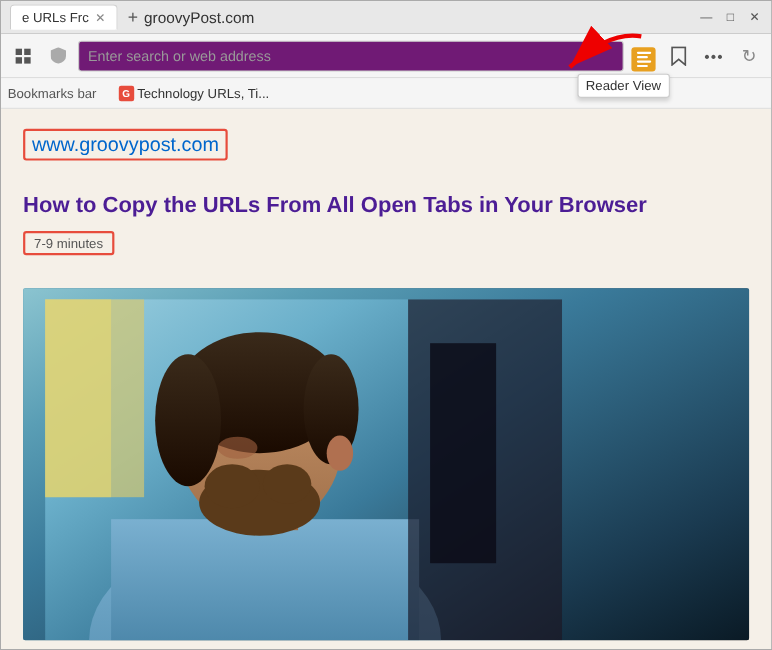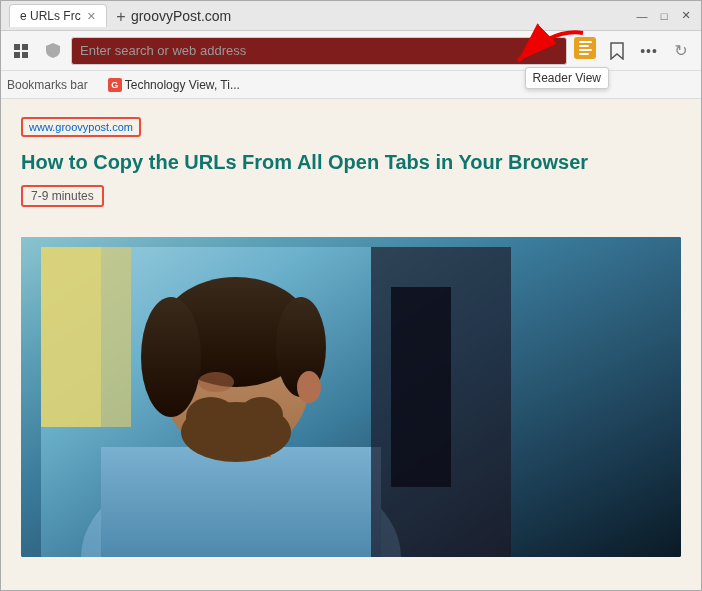--- a/index.html
+++ b/index.html
@@ -14,43 +14,43 @@
     .tab { display: flex; align-items: center; background: #fff; border: 1px solid #ccc; border-bottom: none; border-radius: 4px 4px 0 0; padding: 4px 10px; font-size: 12px; color: #333; max-width: 160px; }
     .tab-close { margin-left: 6px; cursor: pointer; color: #888; font-size: 11px; }
     .new-tab-btn { width: 20px; height: 20px; display: flex; align-items: center; justify-content: center; font-size: 16px; color: #555; cursor: pointer; }
     .title-bar-center { font-size: 14px; color: #333; font-weight: 500; flex: 1; text-align: left; }
     .title-bar-right { display: flex; align-items: center; gap: 8px; }
     .win-btn { width: 14px; height: 14px; display: flex; align-items: center; justify-content: center; font-size: 11px; color: #555; cursor: pointer; }
 
     
     .nav-bar { height: 40px; background: #f5f5f5; display: flex; align-items: center; padding: 0 6px; gap: 4px; border-bottom: 1px solid #ddd; }
     .nav-icon { width: 28px; height: 28px; display: flex; align-items: center; justify-content: center; cursor: pointer; color: #555; border-radius: 3px; font-size: 14px; }
-    .address-bar { flex: 1; height: 28px; border: 1px solid #ccc; border-radius: 3px; background: #7f1d1d; display: flex; align-items: center; padding: 0 8px; gap: 6px; }
+    .address-bar { flex: 1; height: 28px; border: 1px solid #ccc; border-radius: 3px; background: #701a75; display: flex; align-items: center; padding: 0 8px; gap: 6px; }
     .address-text { font-size: 13px; color: #999; flex: 1; }
-    .reader-view-btn { position: relative; width: 28px; height: 28px; display: flex; align-items: flex-start; justify-content: center; cursor: pointer; }
+    .reader-view-btn { position: relative; width: 28px; height: 28px; display: flex; align-items: flex-end; justify-content: center; cursor: pointer; }
     .reader-icon { width: 22px; height: 22px; background: #e8a020; border-radius: 3px; display: flex; align-items: center; justify-content: center; }
     .reader-icon-lines { display: flex; flex-direction: column; gap: 2px; padding: 3px 4px; }
     .reader-icon-line { height: 2px; background: #fff; border-radius: 1px; }
     .reader-icon-line:first-child { width: 12px; }
     .reader-icon-line:nth-child(2) { width: 9px; }
     .reader-icon-line:nth-child(3) { width: 12px; }
     .reader-icon-line:last-child { width: 9px; }
     .toolbar-btn { width: 28px; height: 28px; display: flex; align-items: center; justify-content: center; cursor: pointer; color: #555; font-size: 14px; }
     .reader-view-tooltip { position: absolute; top: 30px; right: -10px; background: #fff; border: 1px solid #ccc; border-radius: 3px; padding: 3px 7px; font-size: 12px; white-space: nowrap; color: #333; z-index: 100; box-shadow: 0 2px 4px rgba(0,0,0,0.15); }
 
     
     .bookmarks-bar { height: 28px; background: #f5f5f5; display: flex; align-items: center; padding: 0 6px; gap: 20px; border-bottom: 1px solid #ddd; font-size: 12px; }
     .bookmark-item { display: flex; align-items: center; gap: 3px; color: #333; cursor: pointer; }
     .bookmark-icon { width: 14px; height: 14px; background: #e74c3c; border-radius: 2px; display: flex; align-items: center; justify-content: center; font-size: 9px; color: white; font-weight: bold; }
     .bookmark-g { background: #e74c3c; }
 
     
     .page-content { flex: 1; background: #f5f0e8; padding: 18px 20px; overflow: hidden; }
-    .site-url { display: inline-block; border: 2px solid #e74c3c; border-radius: 3px; padding: 2px 6px; font-size: 11px; color: #0066cc; margin-bottom: 12px; cursor: pointer; }
-    .article-title { font-size: 20px; font-weight: bold; color: #0f766e; margin-bottom: 10px; line-height: 1.3; }
+    .site-url { display: inline-block; border: 2px solid #e74c3c; border-radius: 3px; padding: 2px 6px; font-size: 18px; color: #0066cc; margin-bottom: 28px; cursor: pointer; }
+    .article-title { font-size: 20px; font-weight: bold; color: #4c1d95; margin-bottom: 10px; line-height: 1.3; }
     .read-time { display: inline-block; border: 2px solid #e74c3c; border-radius: 3px; padding: 2px 8px; font-size: 12px; color: #555; margin-bottom: 30px; }
     .article-image { width: 100%; height: 320px; background: linear-gradient(135deg, #4a8fa8 0%, #2c6e8a 30%, #1a4a6a 60%, #3d3d3d 100%); border-radius: 2px; overflow: hidden; position: relative; }
     
     
     .img-bg { position: absolute; inset: 0; background: linear-gradient(to bottom right, #8bc4d0 0%, #5a9eb5 20%, #3a7a9a 40%, #2a5a75 60%, #1a3a50 80%, #0a1a25 100%); }
     
     
     .nav-bar-container { position: relative; }
 
     .three-dots { letter-spacing: 0px; font-size: 16px; }
@@ -133,21 +133,21 @@
         </defs>
         <path d="M 110 10 Q 80 5 45 38" stroke="#e00" stroke-width="4" fill="none" marker-end="url(#arrowhead)"></path>
       </svg>
     </div>
   </div>
 
   <div class="bookmarks-bar">
     <span style="color:#555;">Bookmarks bar</span>
     <div class="bookmark-item">
       <div class="bookmark-icon bookmark-g">G</div>
-      <span>Technology View, Ti...</span>
+      <span>Technology URLs, Ti...</span>
     </div>
   </div>
 
   <div class="page-content">
     <div class="site-url">www.groovypost.com</div>
     <div class="article-title">How to Copy the URLs From All Open Tabs in Your Browser</div>
     <div class="read-time">7-9 minutes</div>
 
     
     <div class="article-image">

